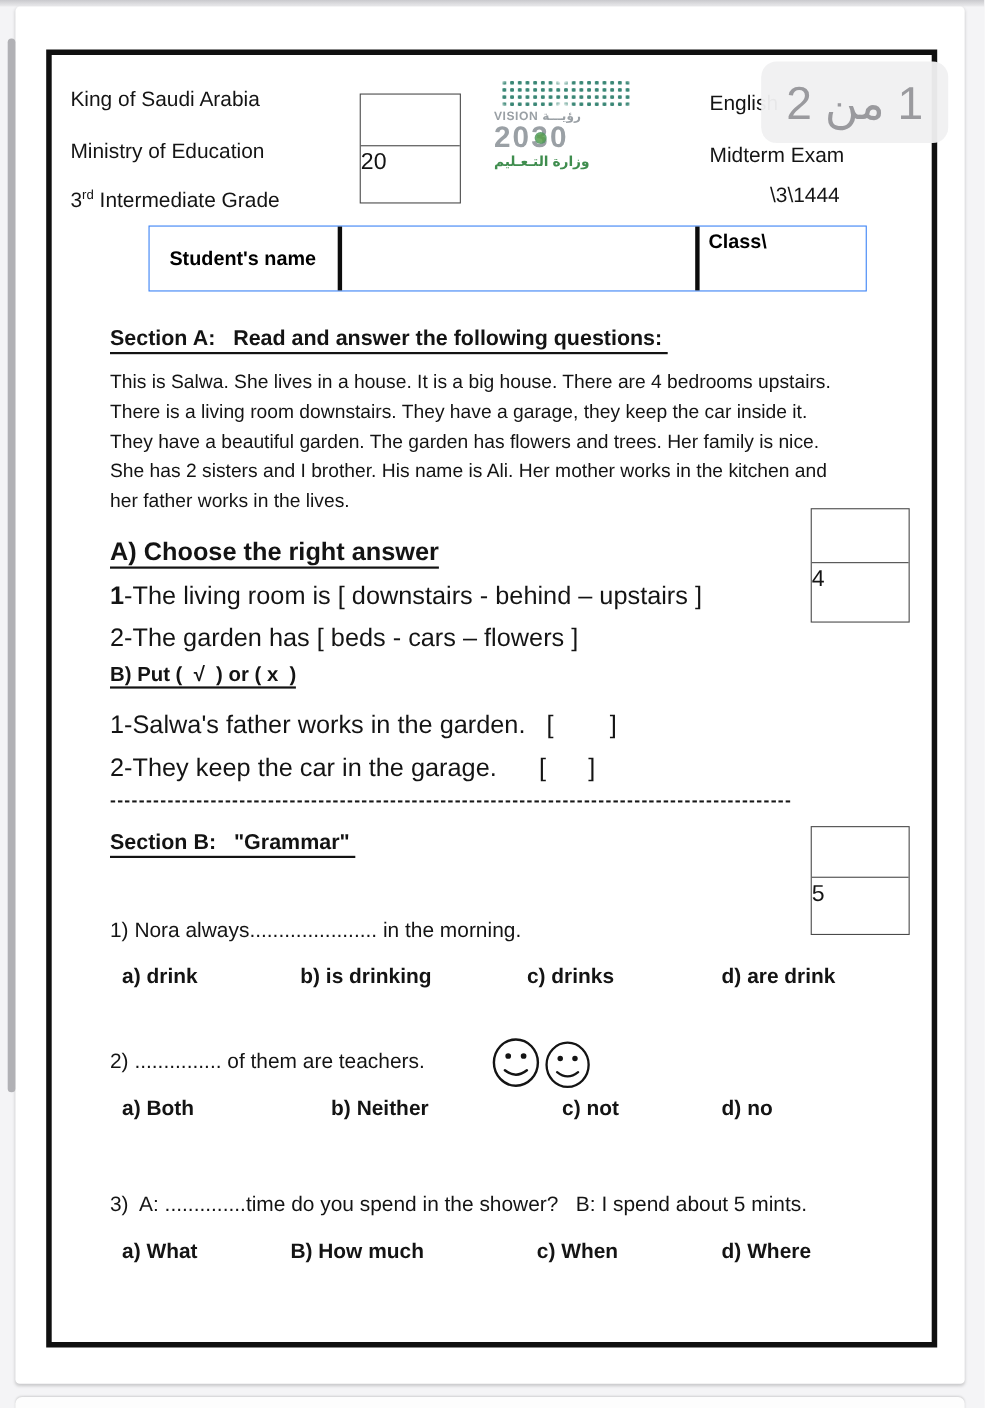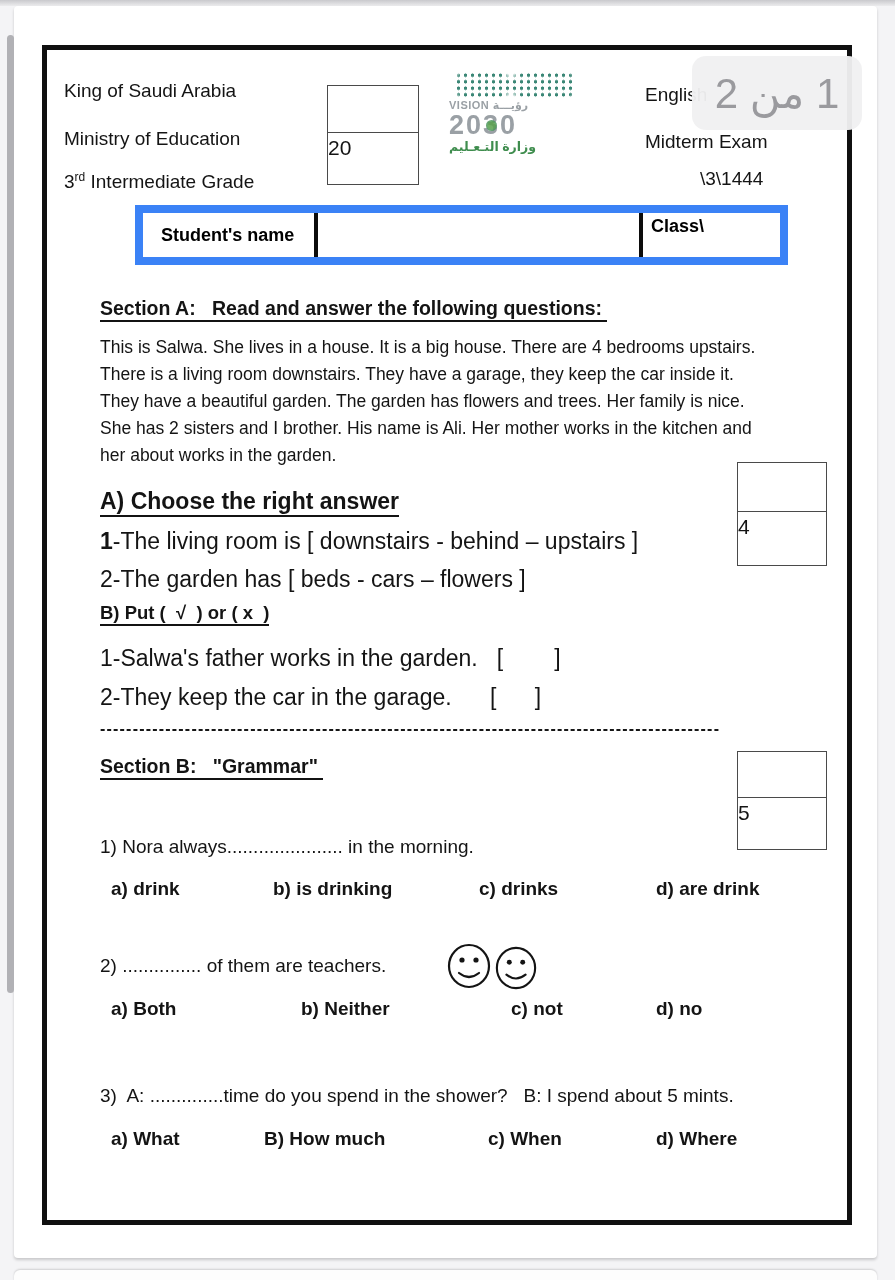--- a/index.html
+++ b/index.html
@@ -21,21 +21,21 @@
   .bold{font-weight:700;}
   .uline{border-bottom:2.5px solid #131313;padding-bottom:1px;}
   sup{font-size:12px;}
   
   .score-box{position:absolute;border:1.5px solid #4a4a4a;background:#fff;
              display:flex;flex-direction:column;}
   .score-box .cell-top{flex:1;border-bottom:1.5px solid #4a4a4a;}
   .score-box .cell-bottom{flex:1.05;font-size:21px;color:#141414;padding-top:3px;}
   
   #student-table{position:absolute;left:135px;top:205px;width:653px;height:60px;
-                 border:8px solid #3b82f6;display:flex;box-sizing:border-box;}
+                 border:1px solid #3b82f6;display:flex;box-sizing:border-box;}
   #student-table .st-cell{box-sizing:border-box;height:100%;}
   #st-name{width:175px;border-right:4px solid #0c0c0c;display:flex;align-items:center;
            padding-left:18px;font-weight:700;font-size:18px;}
   #st-blank{width:325px;border-right:4px solid #0c0c0c;}
   #st-class{flex:1;padding:3px 0 0 8px;font-weight:700;font-size:18px;}
   
   #page-badge{position:absolute;left:692px;top:56px;width:170px;height:74px;background:rgba(240,240,241,.96);
               border-radius:14px;display:flex;align-items:center;justify-content:center;
               font-size:42px;color:#9a9a9e;direction:rtl;z-index:5;}
   
@@ -105,21 +105,21 @@
     <div id="st-blank" class="st-cell"></div>
     <div id="st-class" class="st-cell">Class\</div>
   </div>
 
   <div class="abs bold" style="left:100px;top:297px;font-size:19.5px;"><span class="uline">Section A:   Read and answer the following questions: </span></div>
 
   <div class="abs passage-line" style="left:100px;top:334px;">This is Salwa. She lives in a house. It is a big house. There are 4 bedrooms upstairs.</div>
   <div class="abs passage-line" style="left:100px;top:361px;">There is a living room downstairs. They have a garage, they keep the car inside it.</div>
   <div class="abs passage-line" style="left:100px;top:388px;">They have a beautiful garden. The garden has flowers and trees. Her family is nice.</div>
   <div class="abs passage-line" style="left:100px;top:415px;">She has 2 sisters and I brother. His name is Ali. Her mother works in the kitchen and</div>
-  <div class="abs passage-line" style="left:100px;top:442px;">her about works in the garden.</div>
+  <div class="abs passage-line" style="left:100px;top:442px;">her father works in the lives.</div>
 
   <div class="abs bold" style="left:100px;top:488px;font-size:23px;"><span class="uline">A) Choose the right answer</span></div>
 
   <div class="abs h18" style="left:100px;top:528px;"><span class="bold">1</span><span>-The living room is [ downstairs - behind – upstairs ]</span></div>
   <div class="abs h18" style="left:100px;top:566px;">2-The garden has [ beds - cars – flowers ]</div>
 
   <div class="abs bold" style="left:100px;top:602px;font-size:18.5px;"><span class="uline">B) Put (  √  ) or ( x  )</span></div>
 
   <div class="abs h18" style="left:100px;top:645px;">1-Salwa's father works in the garden.   [        ]</div>
   <div class="abs h18" style="left:100px;top:684px;">2-They keep the car in the garage.      [      ]</div>

